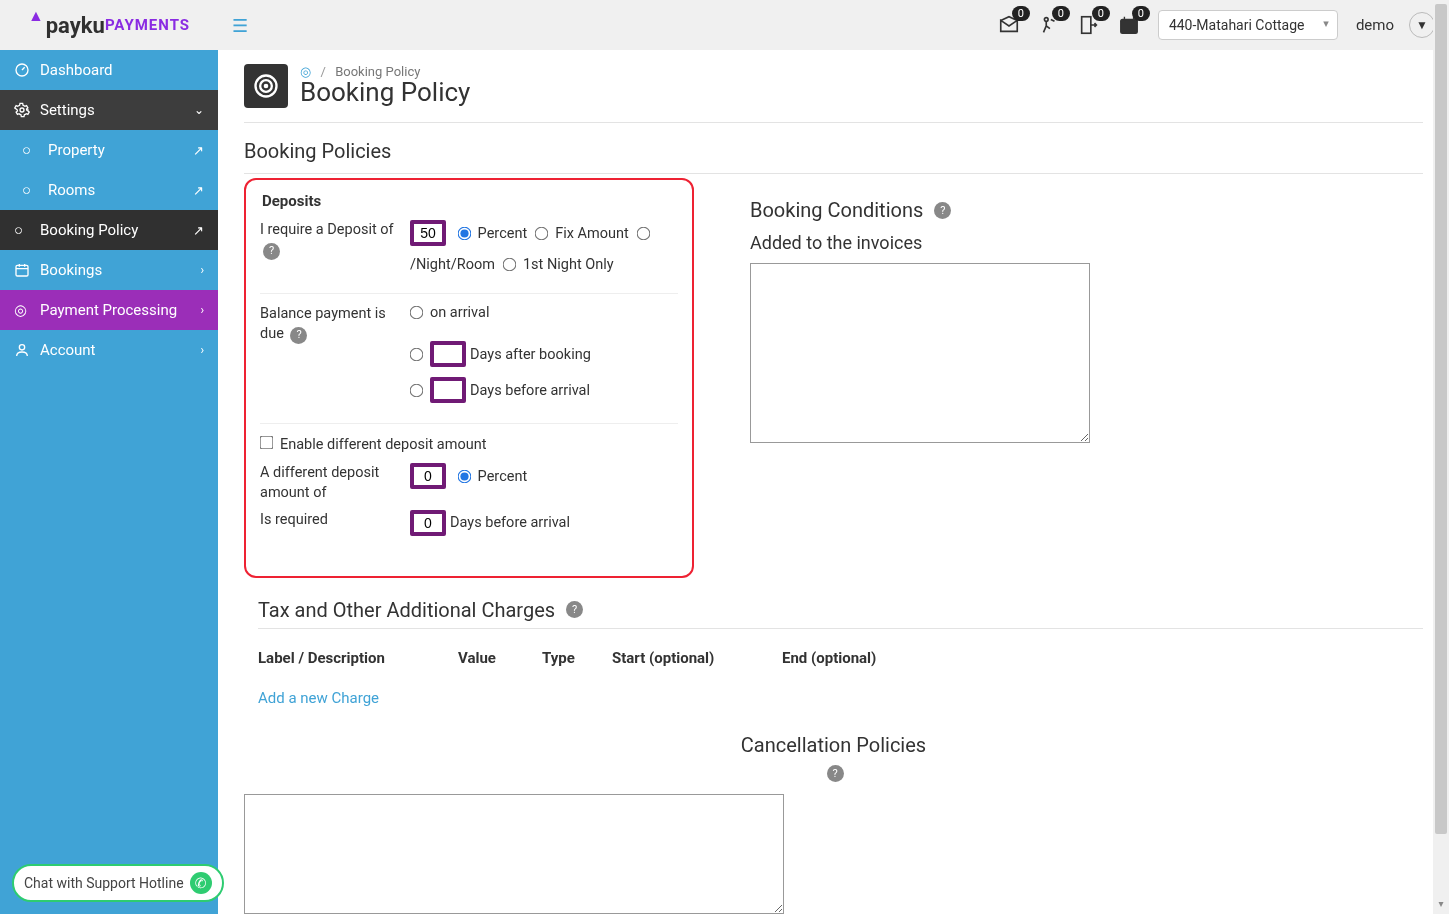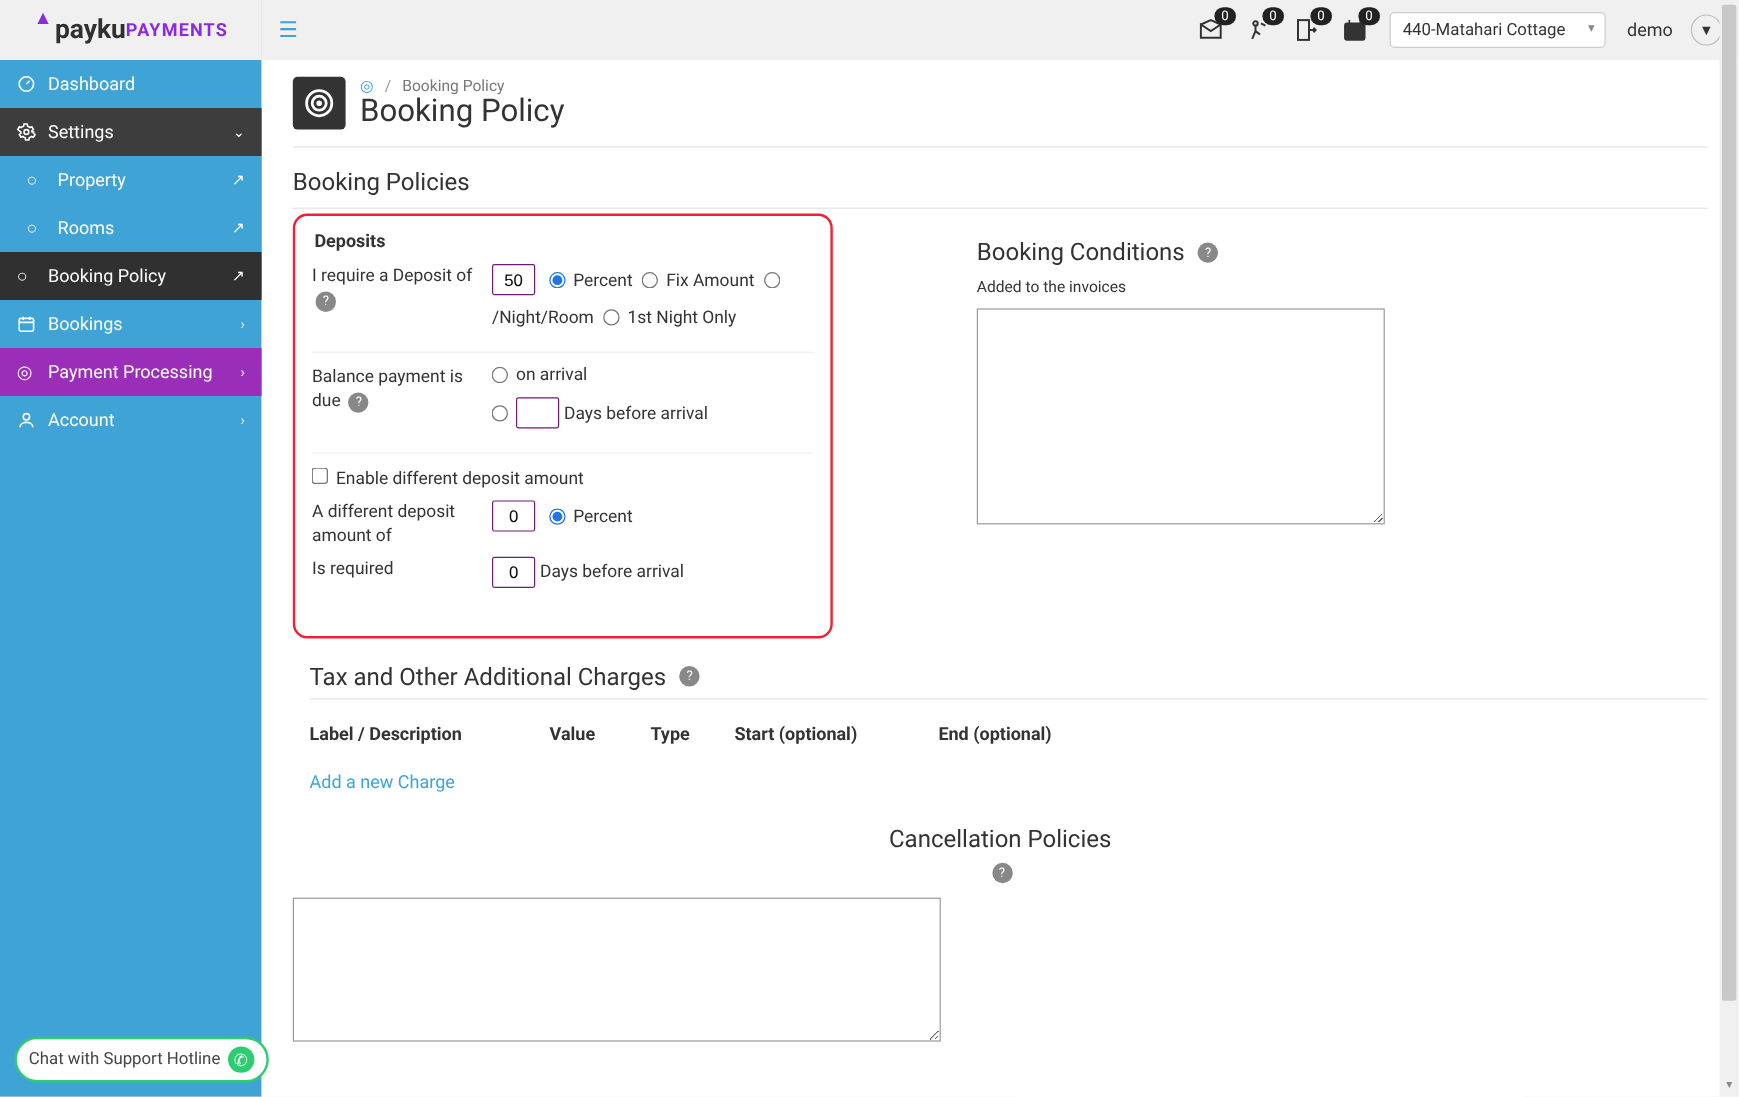--- a/index.html
+++ b/index.html
@@ -47,42 +47,42 @@
 .breadcrumb { font-size: 13px; color: #40a3d6;}
 .breadcrumb .sep { color: #999; margin: 0 6px;}
 .breadcrumb .cur { color: #777;}
 .page-title { font-size: 26px; font-weight: 400; color: #333; margin-top: -2px;}
 
 .divider { border-bottom: 1px solid #e3e3e3; margin: 14px 26px 0 26px;}
 
 .section-title { font-size: 20px; font-weight: 400; padding: 16px 26px 10px 26px; color: #333;}
 .section-divider { border-bottom: 1px solid #e3e3e3; margin: 0 26px;}
 
-.two-col { display: flex; gap: 120px; padding: 0 26px;}
+.two-col { display: flex; gap: 56px; padding: 0 26px;}
 .left-col { width: 450px;}
 .right-col { flex: 1;}
 
 
 .deposits-box { border: 2px solid #e23; border-radius: 12px; padding: 12px 14px 20px 14px; margin-top: 4px;}
 .deposits-box legend, .fs-title { font-weight: 700; font-size: 15px; color: #333; padding: 0 2px;}
 
 .form-row { display: flex; padding: 10px 0; border-bottom: 1px solid #eee;}
 .form-row:last-child { border-bottom: none;}
 .form-row .flabel { width: 150px; font-size: 14.5px; color: #333; line-height: 1.4;}
 .form-row .fcontrol { flex: 1; font-size: 14.5px; color: #333;}
 .form-row .fcontrol .line { margin-bottom: 10px; display: flex; align-items: center; flex-wrap: wrap; gap: 4px;}
 .help-dot { display: inline-flex; width: 17px; height: 17px; background: #888; border-radius: 50%; color: #fff; font-size: 11px; align-items: center; justify-content: center; margin-left: 3px;}
 
-input[type="text"].small { width: 36px; height: 26px; border: 1px solid #701a75; border-radius: 2px; text-align: center; font-size: 14px; padding: 2px;}
+input[type="text"].small { width: 36px; height: 26px; border: 4px solid #701a75; border-radius: 2px; text-align: center; font-size: 14px; padding: 2px;}
 input[type="radio"], input[type="checkbox"] { margin: 0 3px 0 0; transform: scale(1.05); accent-color: #2276e3;}
 label.inline { margin-right: 4px; font-size: 14.5px;}
 
 .cond-row { display: flex; align-items: center; gap: 8px; padding-top: 24px;}
 .cond-title { font-size: 20px; font-weight: 400;}
-.cond-desc { font-size: 13px; margin-top: 10px;}
+.cond-desc { font-size: 18px; margin-top: 10px;}
 .big-textarea { width: 340px; height: 180px; border: 1px solid #999; margin-top: 10px; resize: both; font-family: inherit;}
 
 
 .tax-section { padding: 0 26px; margin-left: 14px;}
 .tax-header-row { display: flex; gap: 8px; align-items: center; padding-top: 20px; padding-bottom: 6px;}
 .tax-header-row h3 { font-size: 20px; font-weight: 400;}
 .tax-table { margin-top: 12px;}
 .tax-head { display: flex; font-weight: 700; font-size: 15px; padding: 8px 0;}
 .tax-head .c1 { width: 200px;}
 .tax-head .c2 { width: 84px;}
@@ -282,20 +282,25 @@
             <div class="form-row">
               <div class="flabel">
                 <span>Balance payment is due</span>
                 <span class="help-dot">?</span>
               </div>
               <div class="fcontrol">
                 <div class="line">
                   <input type="radio" name="bal" style="">
                   <label class="inline">on arrival</label>
                 </div>
+                <div class="line" style="margin-top:20px">
+                  <input type="radio" name="bal" style="">
+                  <input type="text" class="small" value="" style="">
+                  <label class="inline">Days after booking</label>
+                </div>
                 <div class="line" style="margin-top:10px">
                   <input type="radio" name="bal" style="">
                   <input type="text" class="small" value="" style="">
                   <label class="inline">Days before arrival</label>
                 </div>
               </div>
             </div>
 
             <div class="form-row" style="border-bottom:none; padding-bottom:4px">
               <div style="width:100%">

